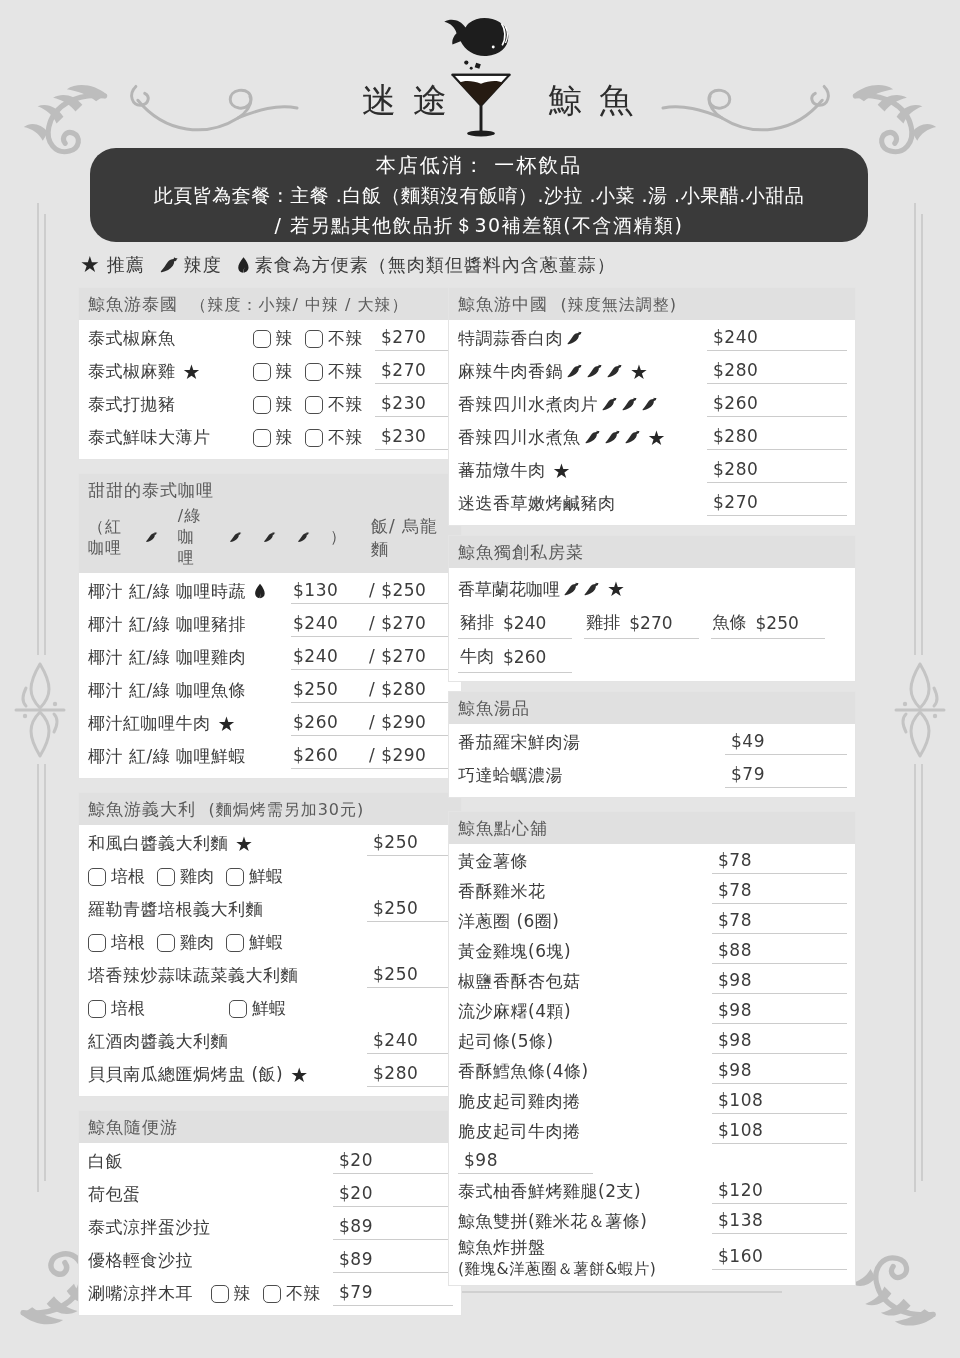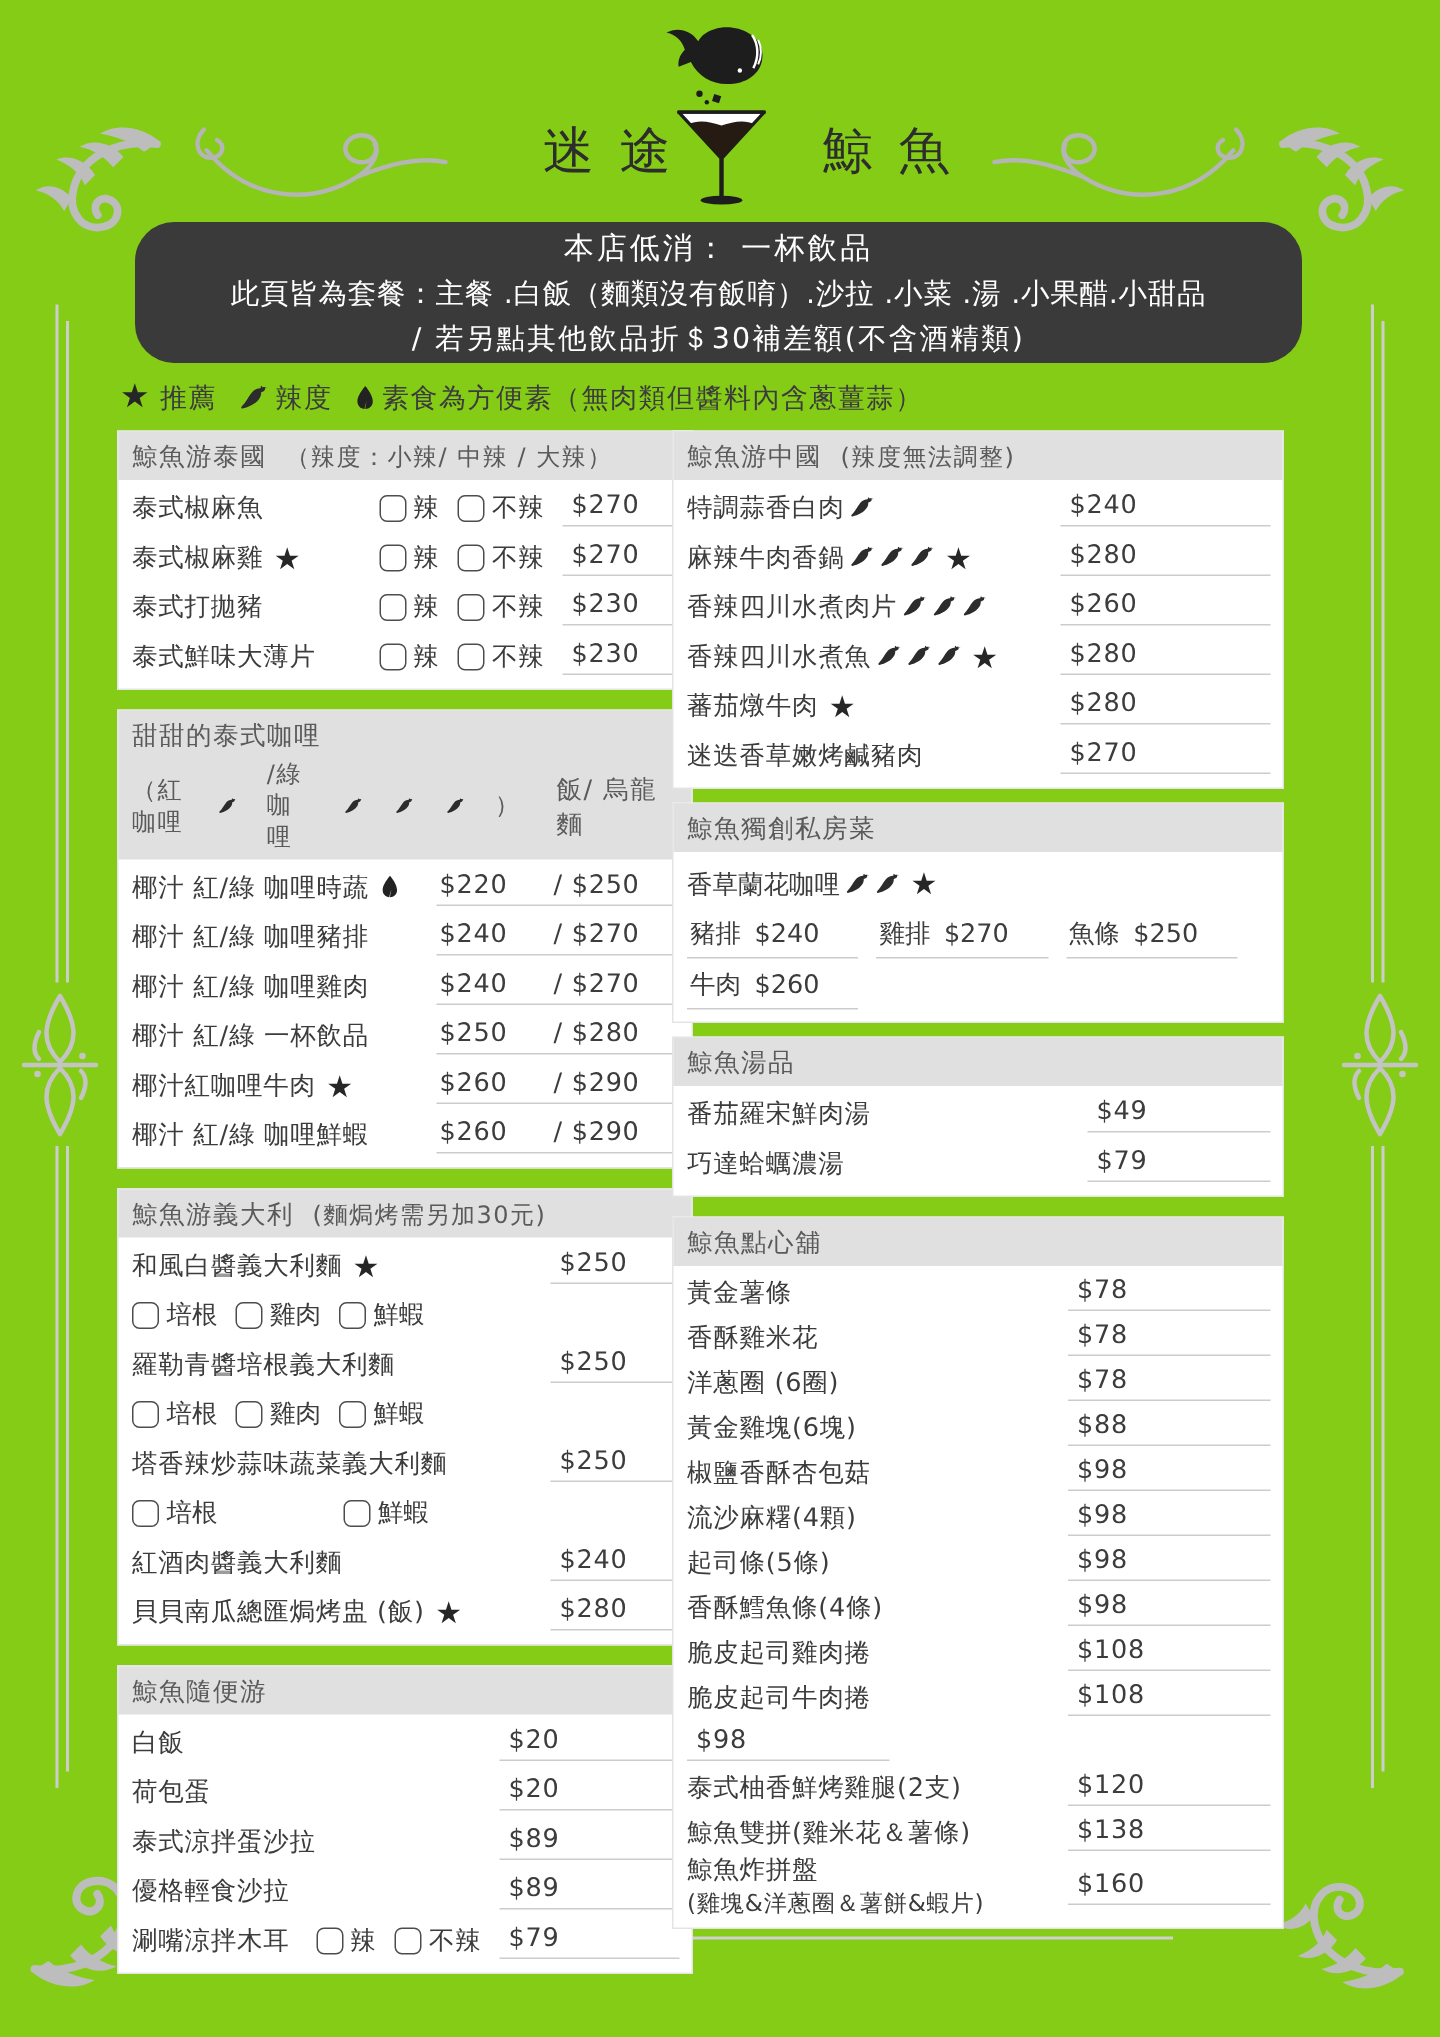--- a/index.html
+++ b/index.html
@@ -1,18 +1,18 @@
 <!DOCTYPE html>
 <html><head>
 <meta charset="utf-8">
 <style>
   html,body { margin:0; padding:0; background:#fff; }
   .page {
     position:relative; width:960px; height:1358px; margin:0 auto;
-    background:#84cc16; overflow:hidden;
+    background:#e5e5e5; overflow:hidden;
     font-family:"DejaVu Sans", sans-serif; color:#3c3c3c;
   }
   
   .orn { position:absolute; color:#bdbdbd; }
   .orn-tl { left:16px;  top:84px;   width:100px; height:86px; }
   .orn-tr { left:844px; top:84px;   width:100px; height:86px; transform:scaleX(-1); }
   .orn-bl { left:14px;  top:1234px; width:100px; height:92px; transform:scale(-1,-1); }
   .orn-br { left:846px; top:1230px; width:96px;  height:106px; transform:scale(1,-1); }
   .swirl { position:absolute; color:#b5b5b5; }
   .swirl-l { left:128px; top:80px; width:172px; height:62px; }
@@ -312,21 +312,21 @@
       </div>
       <div class="sec-b">
         <div class="mrow">
           <span class="name">
               <span>椰汁 紅/綠 咖哩時蔬</span>
               <svg class="leaf">
                 <use href="#sym-leaf"></use>
               </svg>
             </span>
           <span class="dual">
-              <span class="rice">$220</span>
+              <span class="rice">$130</span>
               <span class="noodle">/ $250</span>
             </span>
         </div>
         <div class="mrow">
           <span class="name">
               <span>椰汁 紅/綠 咖哩豬排</span>
             </span>
           <span class="dual">
               <span class="rice">$240</span>
               <span class="noodle">/ $270</span>
@@ -336,21 +336,21 @@
           <span class="name">
               <span>椰汁 紅/綠 咖哩雞肉</span>
             </span>
           <span class="dual">
               <span class="rice">$240</span>
               <span class="noodle">/ $270</span>
             </span>
         </div>
         <div class="mrow">
           <span class="name">
-              <span>椰汁 紅/綠 一杯飲品</span>
+              <span>椰汁 紅/綠 咖哩魚條</span>
             </span>
           <span class="dual">
               <span class="rice">$250</span>
               <span class="noodle">/ $280</span>
             </span>
         </div>
         <div class="mrow">
           <span class="name">
               <span>椰汁紅咖哩牛肉</span>
               <span class="star">★</span>

